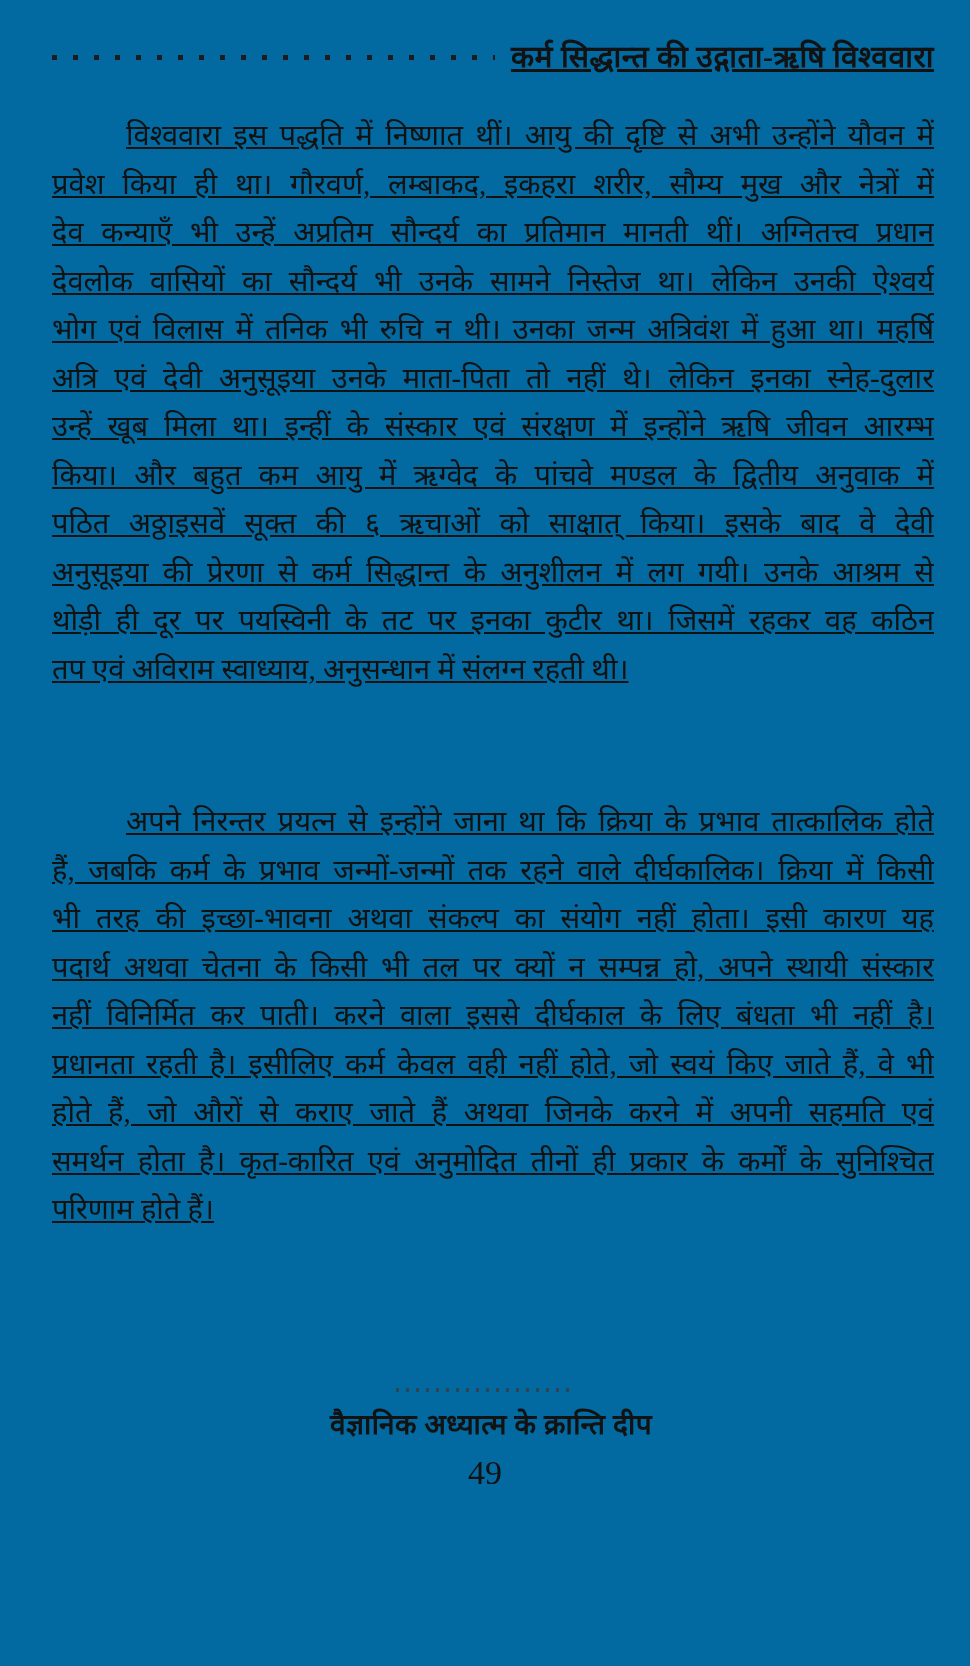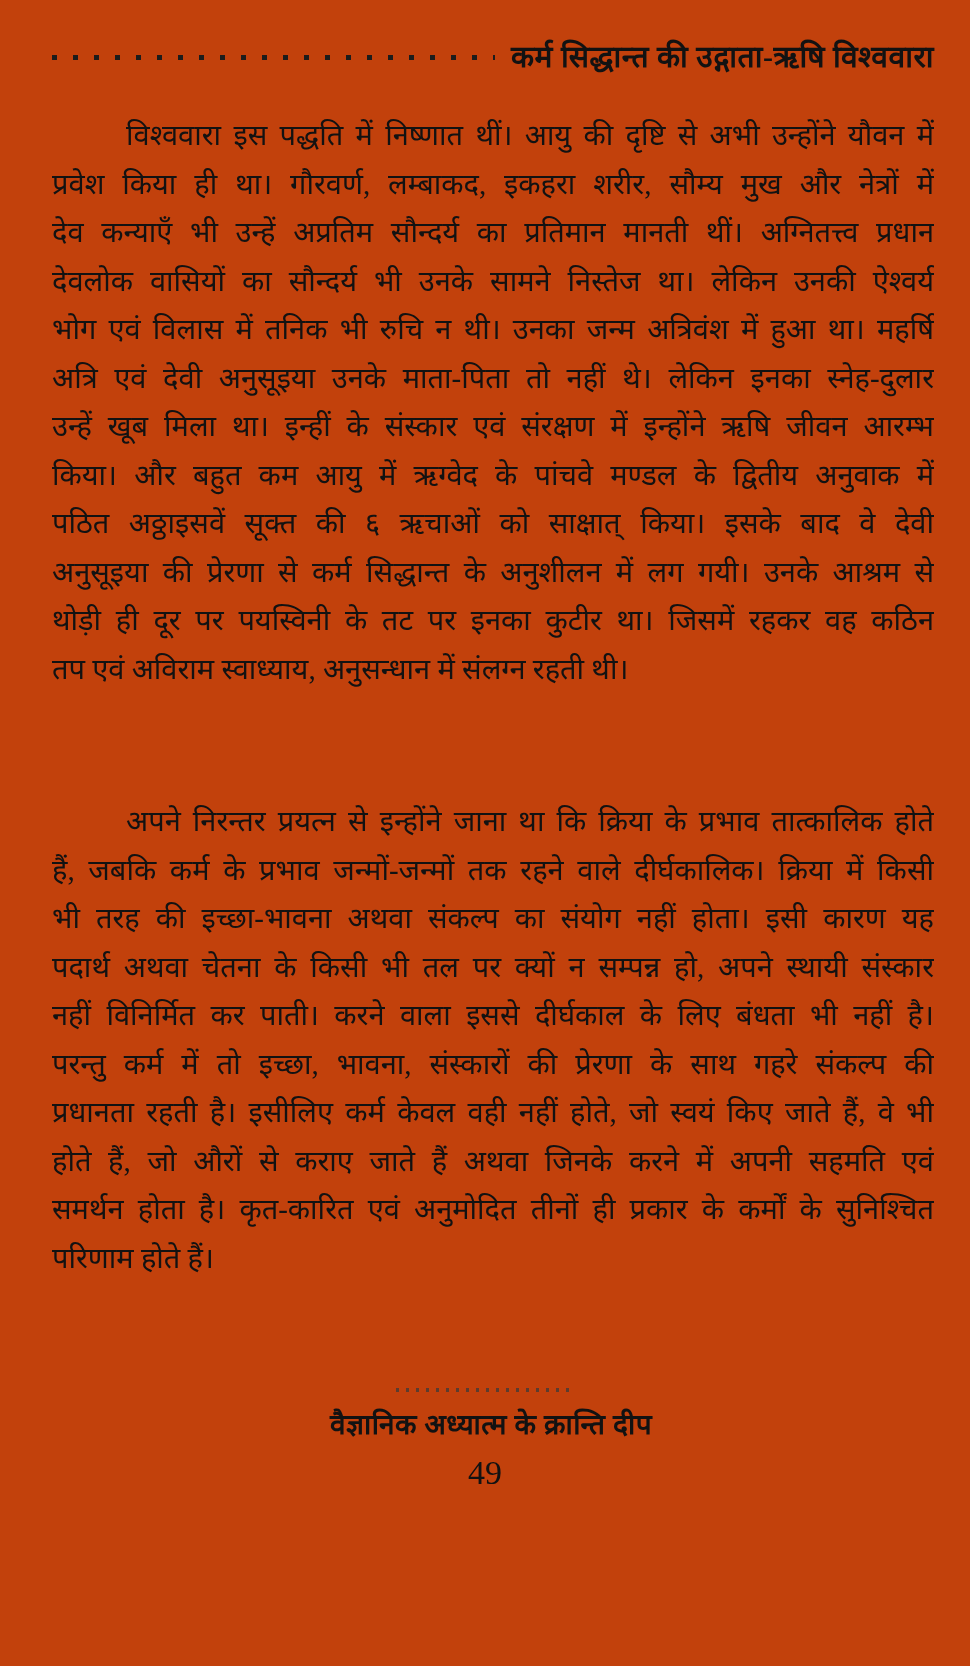--- a/index.html
+++ b/index.html
@@ -5,24 +5,25 @@
   html, body {
     margin: 0;
     padding: 0;
     background: #ffffff;
   }
   .page {
     position: relative;
     width: 970px;
     height: 1666px;
     margin: 0 auto;
-    background: #c2410c;
+    background: #0369a1;
     color: #121212;
     font-family: "Liberation Serif", "DejaVu Serif", serif;
     overflow: hidden;
+    text-decoration: underline;
   }
   .content {
     padding: 34px 36px 0 52px;
   }
   
   .header {
     display: flex;
     align-items: center;
     gap: 16px;
     height: 42px;
@@ -121,21 +122,20 @@
       <div class="line j">थोड़ी ही दूर पर पयस्विनी के तट पर इनका कुटीर था। जिसमें रहकर वह कठिन</div>
       <div class="line">तप एवं अविराम स्वाध्याय, अनुसन्धान में संलग्न रहती थी।</div>
     </div>
 
     <div class="para para-2">
       <div class="line j indent">अपने निरन्तर प्रयत्न से इन्होंने जाना था कि क्रिया के प्रभाव तात्कालिक होते</div>
       <div class="line j">हैं, जबकि कर्म के प्रभाव जन्मों-जन्मों तक रहने वाले दीर्घकालिक। क्रिया में किसी</div>
       <div class="line j">भी तरह की इच्छा-भावना अथवा संकल्प का संयोग नहीं होता। इसी कारण यह</div>
       <div class="line j">पदार्थ अथवा चेतना के किसी भी तल पर क्यों न सम्पन्न हो, अपने स्थायी संस्कार</div>
       <div class="line j">नहीं विनिर्मित कर पाती। करने वाला इससे दीर्घकाल के लिए बंधता भी नहीं है।</div>
-      <div class="line j">परन्तु कर्म में तो इच्छा, भावना, संस्कारों की प्रेरणा के साथ गहरे संकल्प की</div>
       <div class="line j">प्रधानता रहती है। इसीलिए कर्म केवल वही नहीं होते, जो स्वयं किए जाते हैं, वे भी</div>
       <div class="line j">होते हैं, जो औरों से कराए जाते हैं अथवा जिनके करने में अपनी सहमति एवं</div>
       <div class="line j">समर्थन होता है। कृत-कारित एवं अनुमोदित तीनों ही प्रकार के कर्मों के सुनिश्चित</div>
       <div class="line">परिणाम होते हैं।</div>
     </div>
 
   </div>
 
   <div class="footer">
     <div class="footer-dots"></div>

